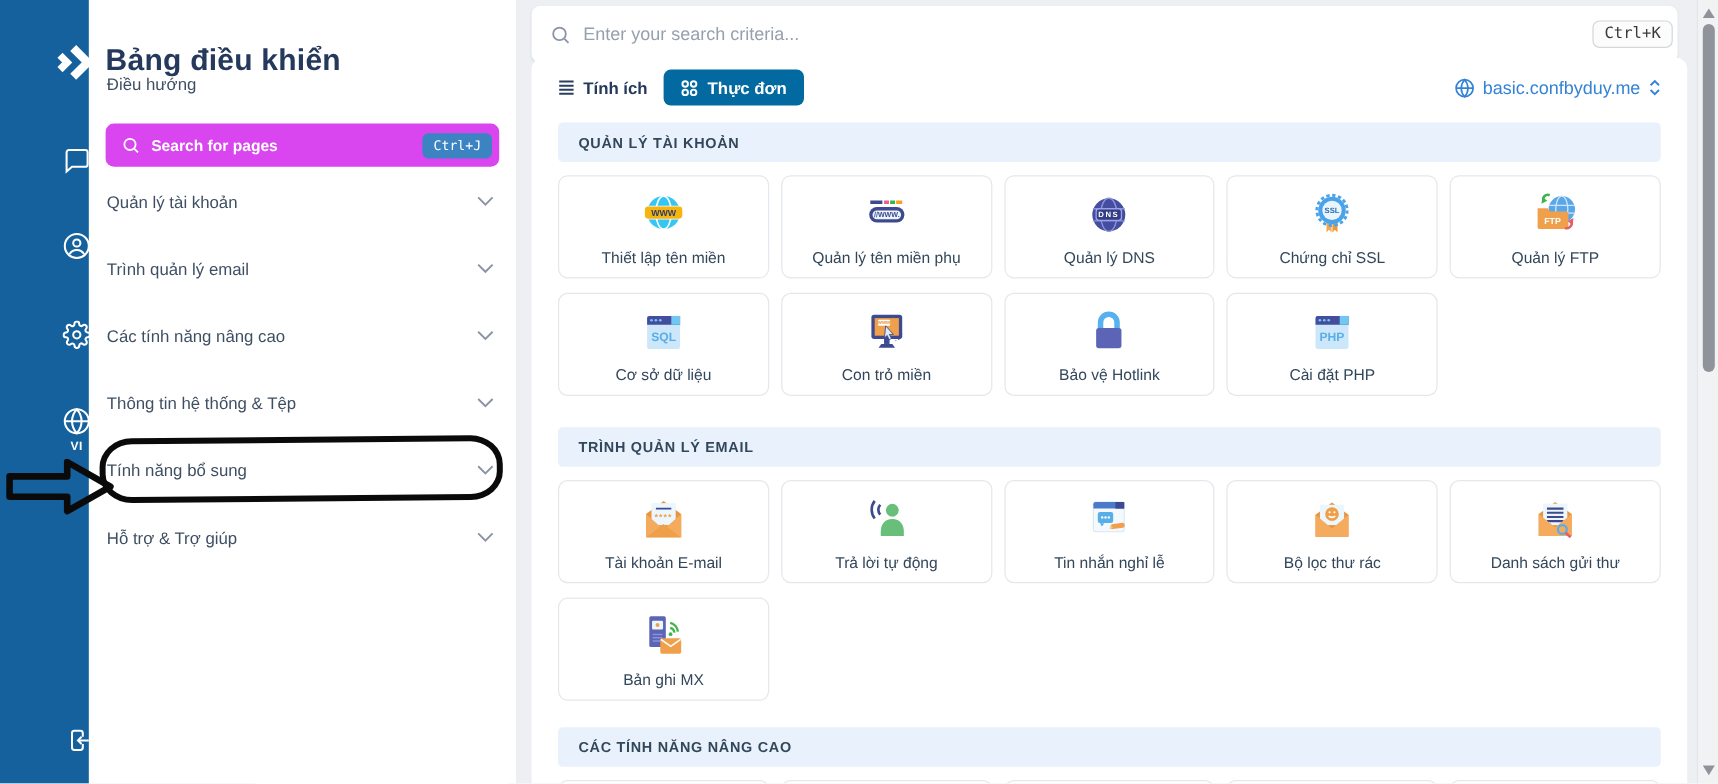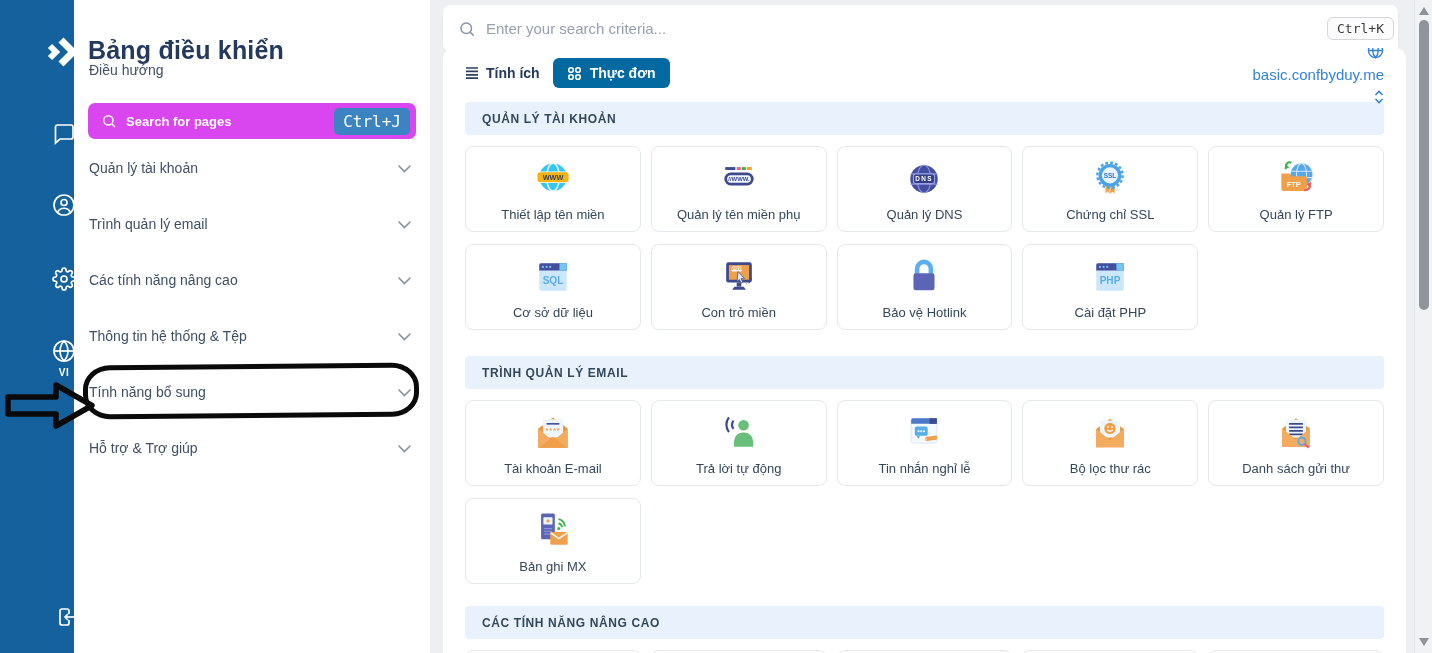--- a/index.html
+++ b/index.html
@@ -14,42 +14,42 @@
   .r-chat { top:122px; } .r-acct { top:193px; } .r-gear { top:267px; } .r-lang { top:339px; } .r-out { top:605px; }
   .rail-lang-label { color:#fff; font-size:10px; font-weight:bold; margin-top:4px; letter-spacing:.5px; }
 
   
   .sidebar { position:absolute; left:74px; top:0; width:356px; height:653px; background:#fff; z-index:1; }
   .sb-title { position:absolute; left:14px; top:36px; font-size:25px; font-weight:bold; color:#24395b; letter-spacing:.2px; }
   .sb-sub { position:absolute; left:15px; top:62px; font-size:14px; color:#3f4f63; }
   .sb-search { position:absolute; left:14px; top:103px; width:328px; height:36px; background:#d946ef; border-radius:7px;
     display:flex; align-items:center; padding:0 6px 0 13px; cursor:pointer; }
   .sb-search-label { color:#fff; font-size:13px; font-weight:bold; margin-left:9px; flex:1; }
-  .sb-kbd { background:#3b84c1; color:#fff; font-family:"DejaVu Sans Mono","Liberation Mono",monospace; font-size:16px;
+  .sb-kbd { background:#3b84c1; color:#fff; font-family:"DejaVu Sans Mono","Liberation Mono",monospace; font-size:11px;
     padding:4px 9px; border-radius:5px; }
   .menu { position:absolute; left:0; top:140px; width:356px; }
   .menu-item { height:56px; display:flex; align-items:center; justify-content:space-between; padding:0 18px 0 15px; cursor:pointer; }
   .menu-item .lbl { font-size:14px; color:#3f4f63; }
 
   
   .topsearch { position:absolute; left:443px; top:5px; width:955px; height:47px; background:#fff; border-radius:7px;
     display:flex; align-items:center; padding:0 4px 0 15px; box-shadow:0 1px 2px rgba(40,60,90,.08); z-index:1; }
   .topsearch input { border:none; outline:none; flex:1; font-size:15px; color:#35455c; margin-left:10px; font-family:inherit; background:transparent; }
   .topsearch input::placeholder { color:#97a0af; }
   .kbd-k { background:#fcfcfc; border:1px solid #d4d6d9; border-radius:6px; color:#3a3a3a;
     font-family:"DejaVu Sans Mono","Liberation Mono",monospace; font-size:13px; padding:3px 9px; }
 
   
   .panel { position:absolute; left:443px; top:48px; width:963px; height:605px; background:#fff;
     border-radius:10px 10px 0 0; padding:0 22px; overflow:hidden; z-index:1; }
   .tabs-row { display:flex; align-items:center; height:30px; margin-top:10px; }
   .tab-plain { display:flex; align-items:center; gap:7px; color:#24395b; font-size:14px; font-weight:bold; cursor:pointer; }
   .tab-pill { display:flex; align-items:center; gap:8px; margin-left:13px; background:#0369a1; color:#fff; font-size:14px;
     font-weight:bold; border-radius:6px; padding:7px 14px; cursor:pointer; }
-  .domain-sel { margin-left:auto; display:flex; align-items:flex-end; gap:7px; color:#3583d6; font-size:15px; cursor:pointer;flex-direction:column; }
+  .domain-sel { margin-left:auto; display:flex; align-items:center; gap:7px; color:#3583d6; font-size:15px; cursor:pointer; }
   .banner { margin-top:26px; height:33px; background:#e9f2fc; border-radius:4px; display:flex; align-items:center;
     padding:0 17px; font-size:12px; font-weight:bold; letter-spacing:.6px; color:#33475b; }
   .section:first-child .banner { margin-top:14px; }
   .section:nth-child(3) .banner { margin-top:22px; }
   .grid { margin-top:11px; display:grid; grid-template-columns:repeat(5,1fr); gap:12px 10px; }
   .card { height:86px; background:#fff; border:1px solid #e4e7ec; border-radius:8px; display:flex; flex-direction:column;
     align-items:center; justify-content:center; gap:5px; cursor:pointer; }
   .card-icon { height:46px; display:flex; align-items:center; justify-content:center; }
   .card-label { font-size:13px; color:#33475b; }
 

